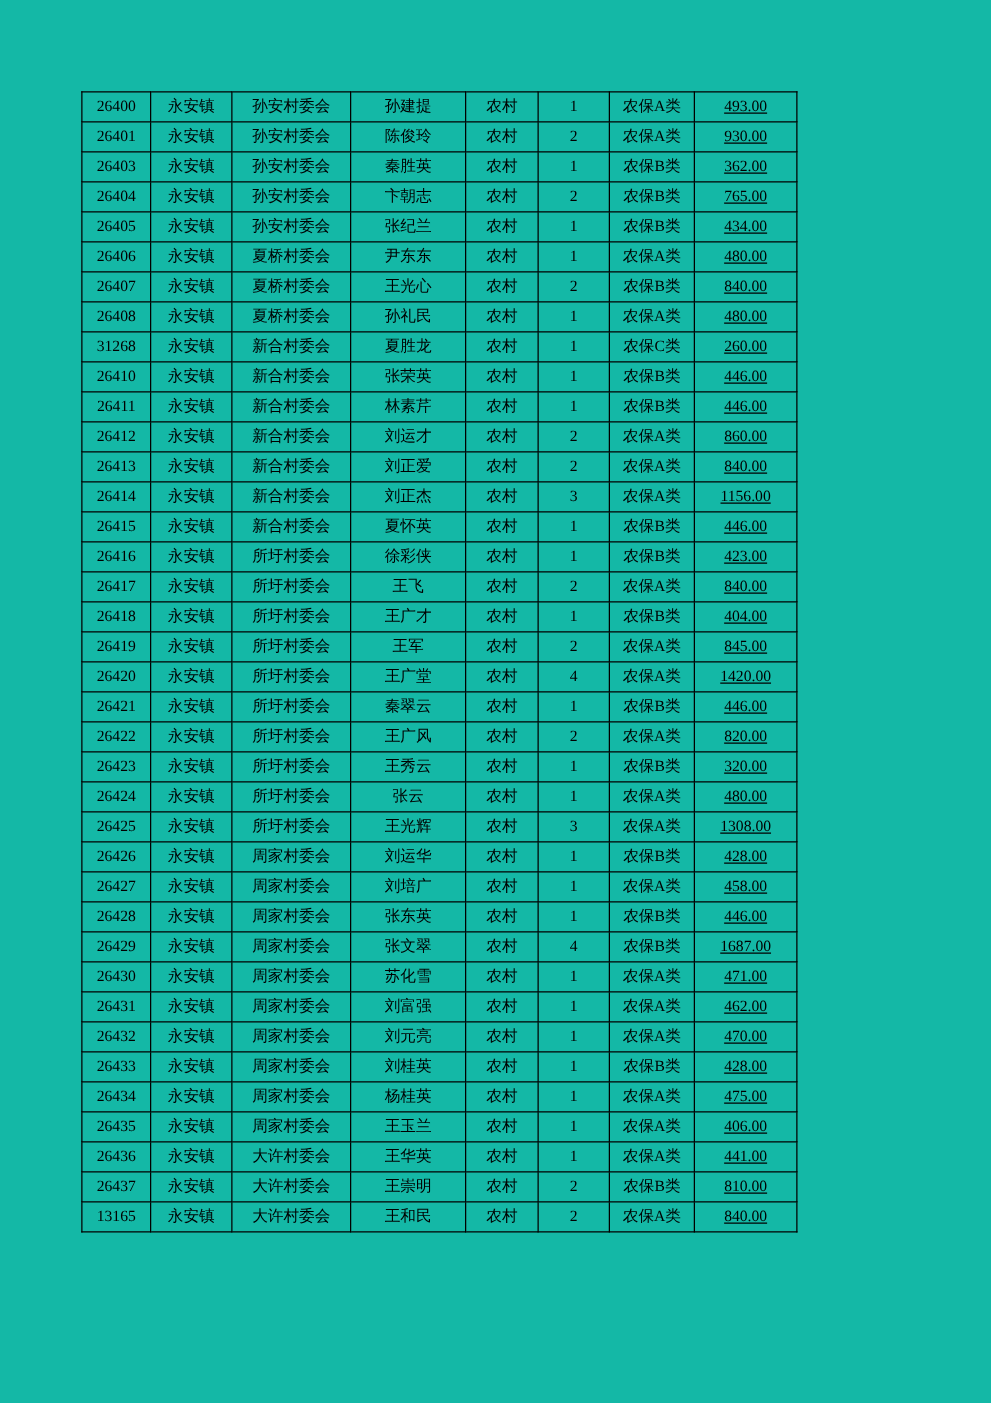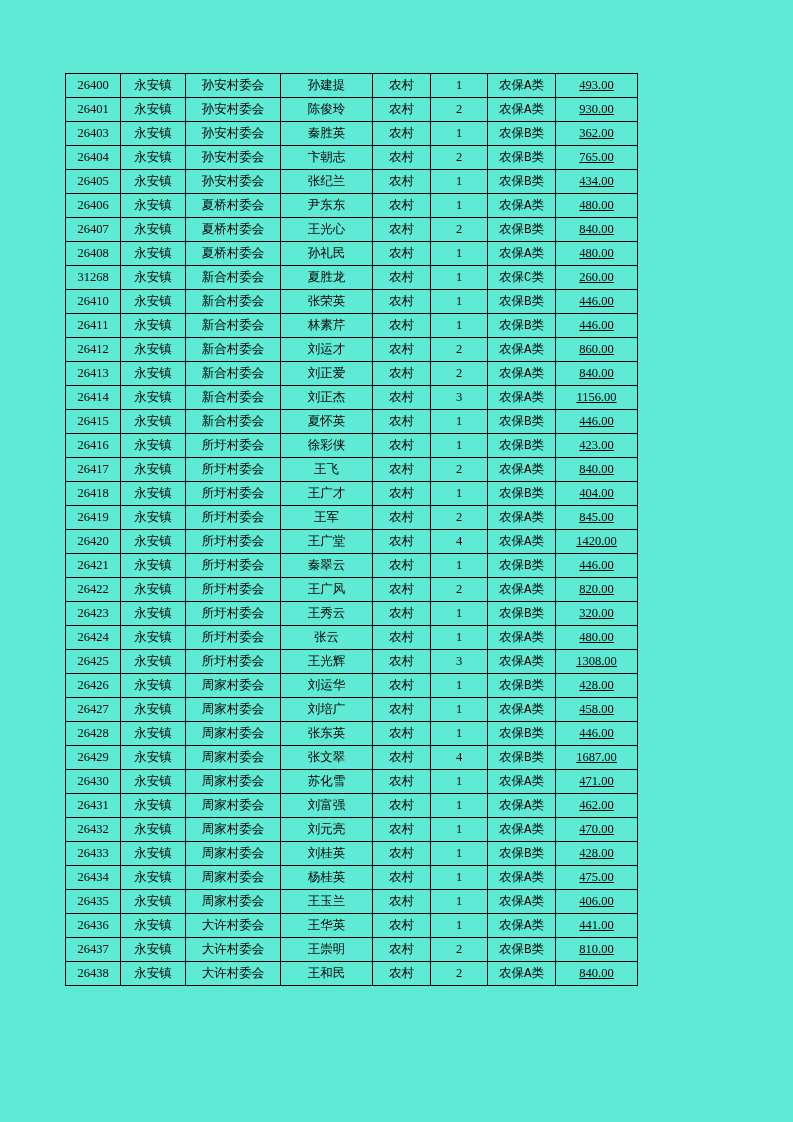--- a/index.html
+++ b/index.html
@@ -4,21 +4,21 @@
 <style>
   * { margin: 0; padding: 0; box-sizing: border-box; }
   html, body {
     background: #ffffff;
     font-family: "Liberation Serif", "DejaVu Serif", serif;
   }
   .page {
     position: relative;
     width: 793px;
     height: 1122px;
-    background: #5eead4;
+    background: #14b8a6;
     overflow: hidden;
   }
   table.data-table {
     position: absolute;
     top: 73px;
     left: 65px;
     border-collapse: collapse;
     table-layout: fixed;
     width: 572px;
   }
@@ -32,21 +32,21 @@
     white-space: nowrap;
     overflow: hidden;
     padding: 0;
   }
   td.col-id       { width: 55px; }
   td.col-town     { width: 65px; }
   td.col-village  { width: 95px; }
   td.col-name     { width: 92px; margin-left: 48px; }
   td.col-type     { width: 58px; margin-left: 21px; }
   td.col-count    { width: 57px; }
-  td.col-category { width: 68px; font-family: Liberation Mono, monospace; }
+  td.col-category { width: 68px; }
   td.col-amount   { width: 82px; text-align: right; padding-right: 22px; text-decoration: underline; }
 </style>
 </head>
 <body>
 
 <div class="page">
   <table class="data-table">
     <tbody id="table-body">
         <tr>
           <td class="col-id">26400</td>
@@ -412,21 +412,21 @@
           <td class="col-id">26437</td>
           <td class="col-town">永安镇</td>
           <td class="col-village">大许村委会</td>
           <td class="col-name">王崇明</td>
           <td class="col-type">农村</td>
           <td class="col-count">2</td>
           <td class="col-category">农保B类</td>
           <td class="col-amount">810.00</td>
         </tr>
         <tr>
-          <td class="col-id">26438</td>
+          <td class="col-id">13165</td>
           <td class="col-town">永安镇</td>
           <td class="col-village">大许村委会</td>
           <td class="col-name">王和民</td>
           <td class="col-type">农村</td>
           <td class="col-count">2</td>
           <td class="col-category">农保A类</td>
           <td class="col-amount">840.00</td>
         </tr>
       </tbody>
   </table>

